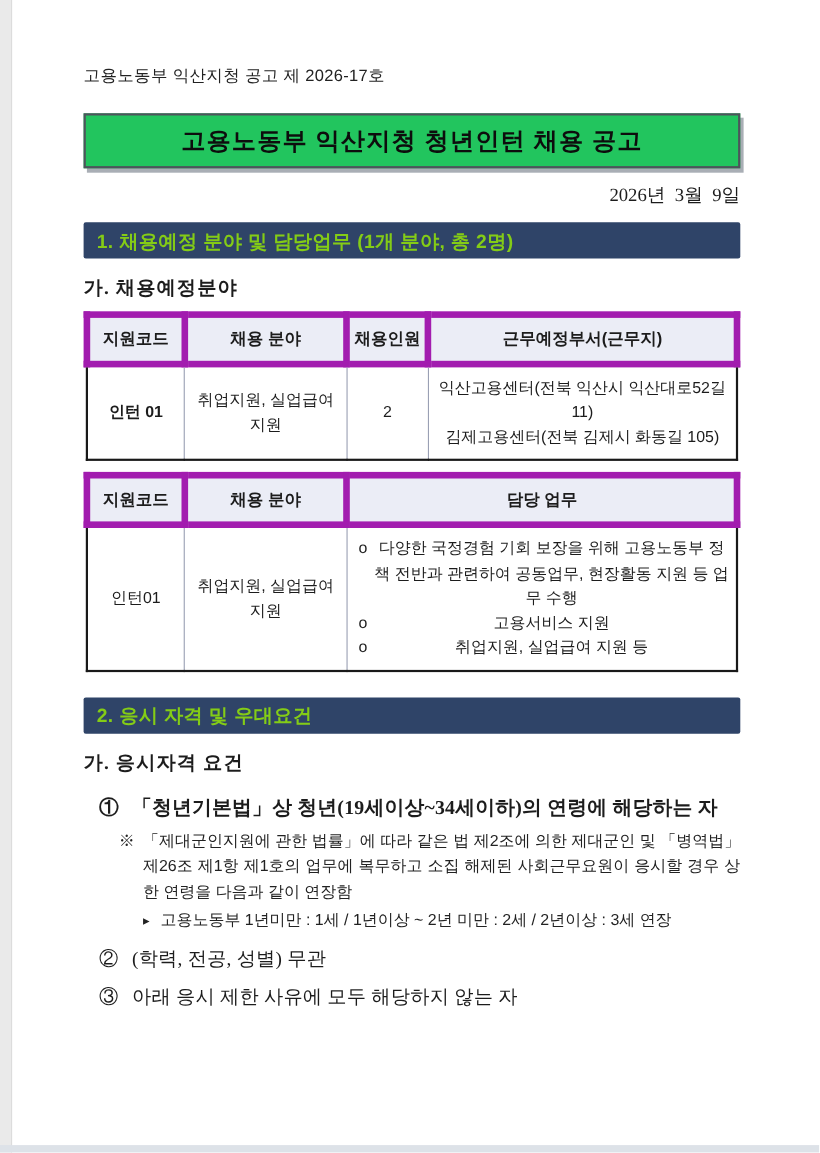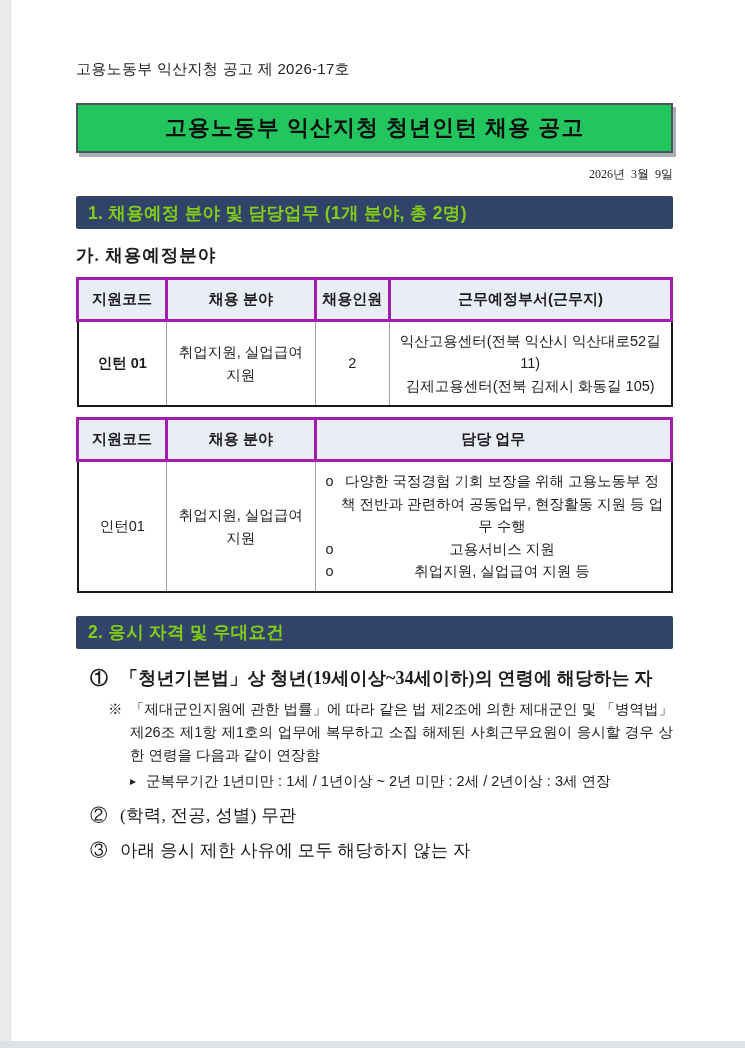--- a/index.html
+++ b/index.html
@@ -10,32 +10,32 @@
   .content{position:absolute;left:76px;top:60px;width:597px;}
 
   .notice{font-size:15px;letter-spacing:.3px;color:#222;}
 
   .title-box{margin-top:24px;height:46px;background:#22c55e;border:2px solid #4e545c;
              box-shadow:3px 4px 0 #a9aeb5;display:flex;align-items:center;justify-content:center;}
   .title-box span{font-size:22px;font-weight:bold;letter-spacing:1px;color:#0d0d0d;}
 
   .intro{margin:28px 0 0 0;font-family:"Liberation Serif",serif;font-size:17.5px;line-height:1.68;
          text-align:justify;text-indent:.55em;word-spacing:3px;}
-  .rightline{font-family:"Liberation Serif",serif;font-size:12px;text-align:right;white-space:pre-wrap;}
+  .rightline{font-family:"Liberation Serif",serif;font-size:17px;text-align:right;white-space:pre-wrap;}
   .date{margin-top:13px;}
   .signer{margin-top:9px;letter-spacing:.5px;}
 
   .bar{margin-top:13px;height:33px;background:#2f4468;border-radius:2px;display:flex;align-items:center;
        padding:0 12px;color:#84cc16;font-weight:bold;font-size:17.5px;letter-spacing:.3px;}
   .bar2{margin-top:23px;text-align:center;}
   .subhead{margin-top:14px;font-family:"Liberation Serif",serif;font-weight:bold;font-size:17.5px;letter-spacing:1px;}
 
   table.tbl{margin-top:10px;width:100%;border-collapse:collapse;border:2px solid #191919;
             font-size:14.5px;table-layout:fixed;}
-  table.tbl th{background:#ebedf6;font-weight:bold;border:3px solid #a21caf;padding:10px 3px;font-size:15px;}
+  table.tbl th{background:#ebedf6;font-weight:bold;border:6px solid #a21caf;padding:10px 3px;font-size:15px;}
   table.tbl td{border:1px solid #9aa0b4;padding:8px 5px;text-align:center;vertical-align:middle;line-height:1.55;}
   td.bold{font-weight:bold;}
   td.duties{text-align:left;padding:8px 8px;}
   .duty{display:flex;align-items:flex-start;}
   .duty .dm{flex:0 0 18px;text-align:center;}
   .duty .dt{flex:1;}
 
   .item{margin:9px 0 0 14px;font-family:"Liberation Serif",serif;font-size:17.5px;display:flex;line-height:1.5;}
   .item .marker{flex:0 0 30px;}
   .item .itext{flex:1;letter-spacing:.2px;}
@@ -127,34 +127,35 @@
               <span class="dm">o</span>
               <span class="dt">취업지원, 실업급여 지원 등</span>
             </div>
           </td>
         </tr>
       </tbody>
     </table>
 
     <div class="bar bar2">2. 응시 자격 및 우대요건</div>
 
+    <div class="subhead">가. 응시자격 요건</div>
 
     <div class="item item1">
       <span class="marker">①</span>
       <span class="itext">「청년기본법」상 청년(19세이상~34세이하)의 연령에 해당하는 자</span>
     </div>
 
     <div class="note">
       <span class="nmarker">※</span>
       <span class="ntext">「제대군인지원에 관한 법률」에 따라 같은 법 제2조에 의한 제대군인 및 「병역법」 제26조 제1항 제1호의 업무에 복무하고 소집 해제된 사회근무요원이 응시할 경우 상한 연령을 다음과 같이 연장함</span>
     </div>
 
     <div class="subbullet">
       <span class="sbm">▸</span>
-      <span>군복무기간 1년미만 : 1세 / 1년이상 ~ 2년 미만 : 2세 / 2년이상 : 3세 연장</span>
+      <span>고용노동부 1년미만 : 1세 / 1년이상 ~ 2년 미만 : 2세 / 2년이상 : 3세 연장</span>
     </div>
 
     <div class="item">
       <span class="marker">②</span>
       <span class="itext">(학력, 전공, 성별) 무관</span>
     </div>
 
     <div class="item">
       <span class="marker">③</span>
       <span class="itext">아래 응시 제한 사유에 모두 해당하지 않는 자</span>

